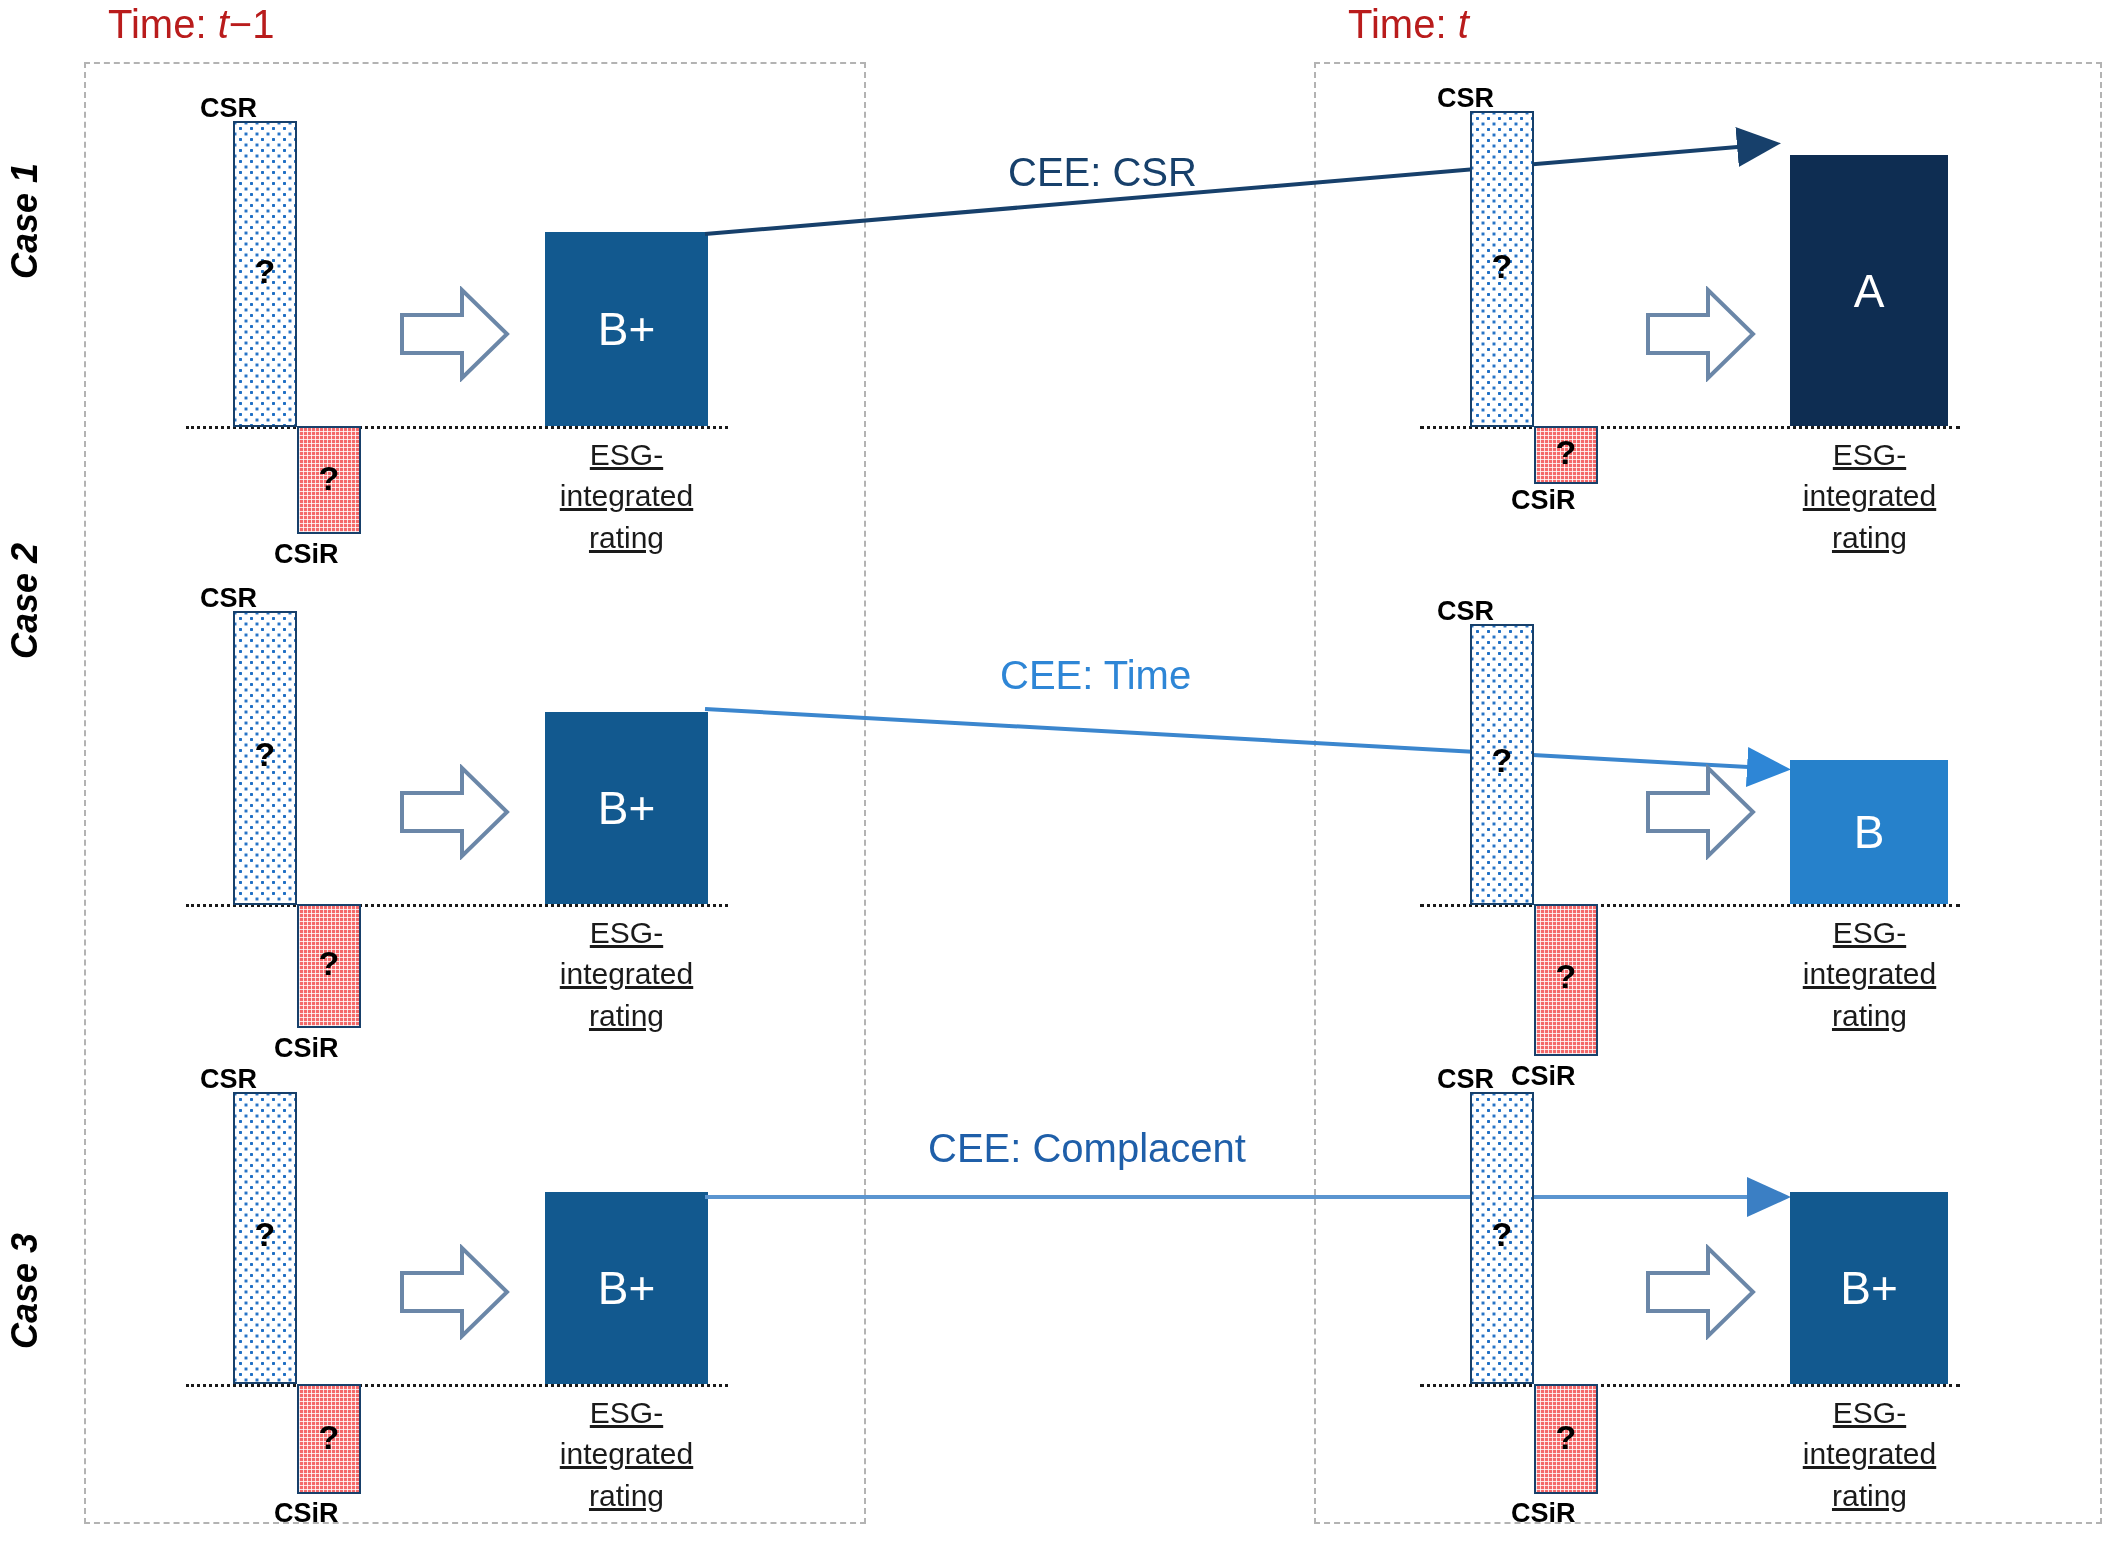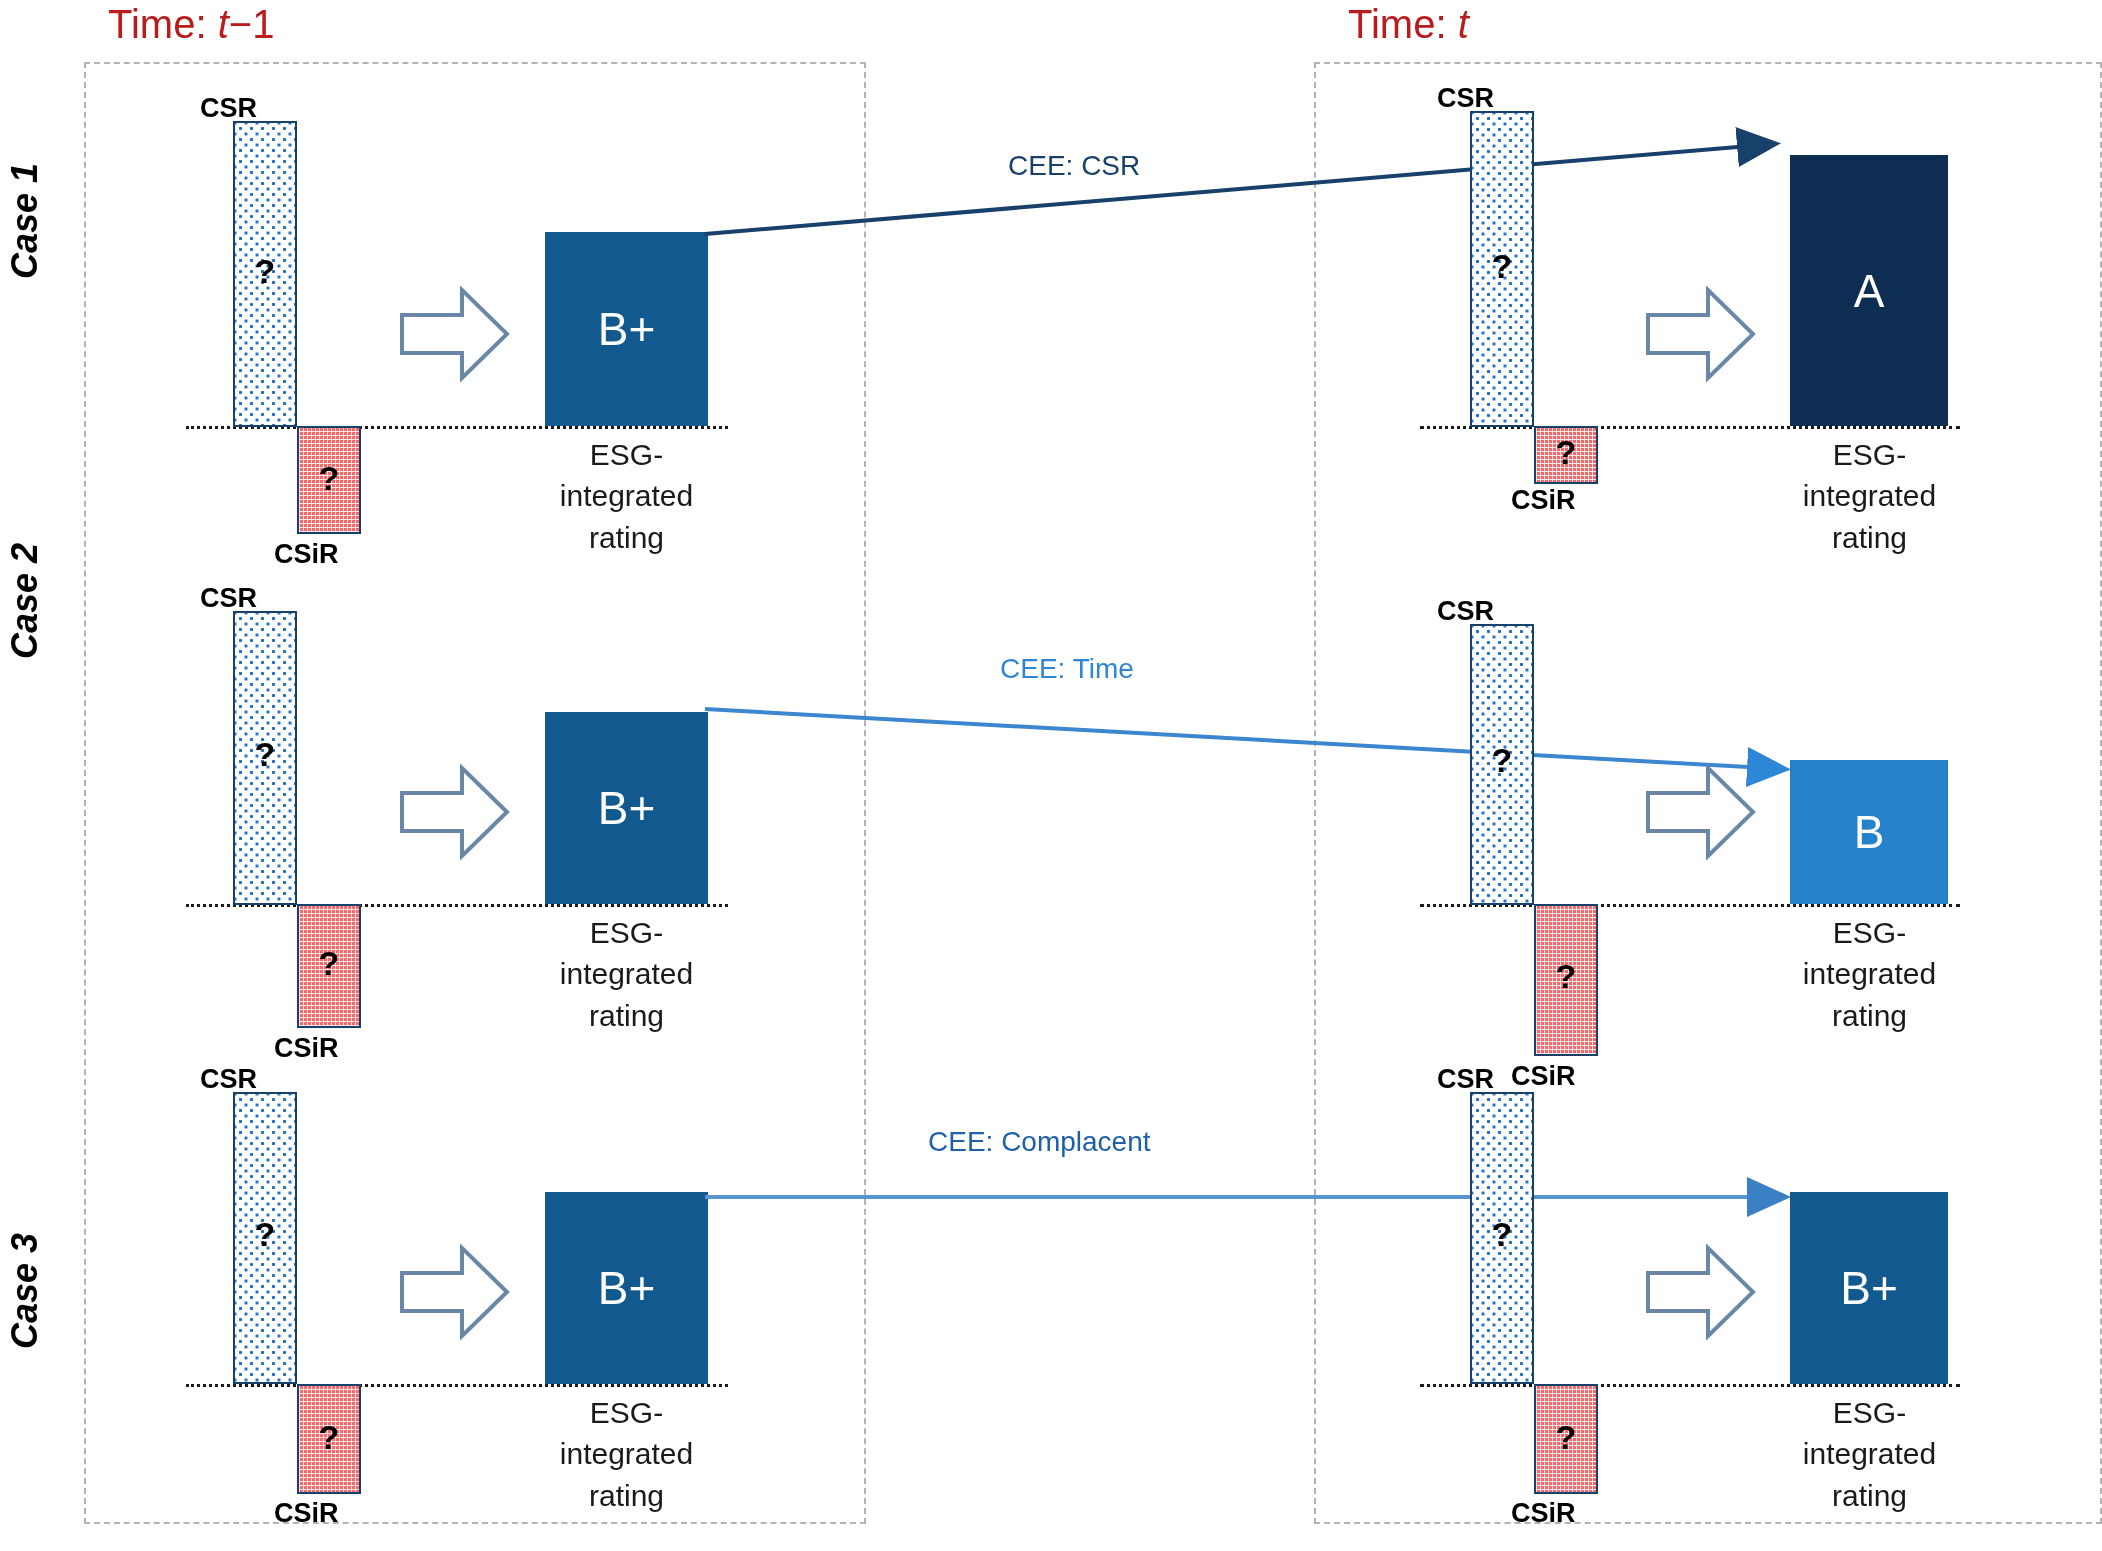--- a/index.html
+++ b/index.html
@@ -99,28 +99,29 @@
     font-weight: bold;
     color: #000000;
     text-align: center;
     line-height: 1;
   }
   .rating-caption {
     font-size: 30px;
     color: #1a1a1a;
     text-align: center;
     line-height: 1.38;
+    text-decoration: underline;
   }
 
   
   .block-arrow svg { display: block; }
 
   
   .cee-label {
-    font-size: 28px;
+    font-size: 40px;
     white-space: nowrap;
     line-height: 1;
   }
   .connector svg { display: block; overflow: visible; }
 </style>
 </head>
 <body>
 
 <div id="stage">
 

